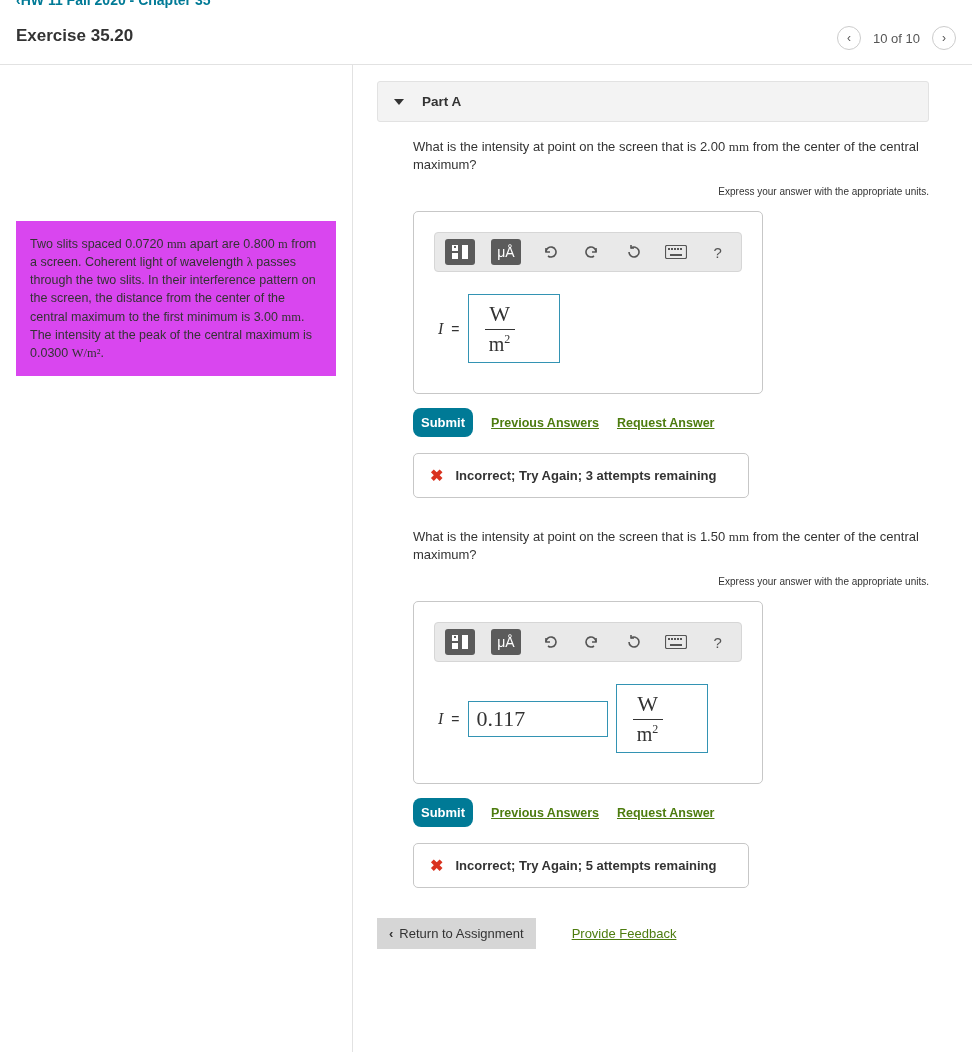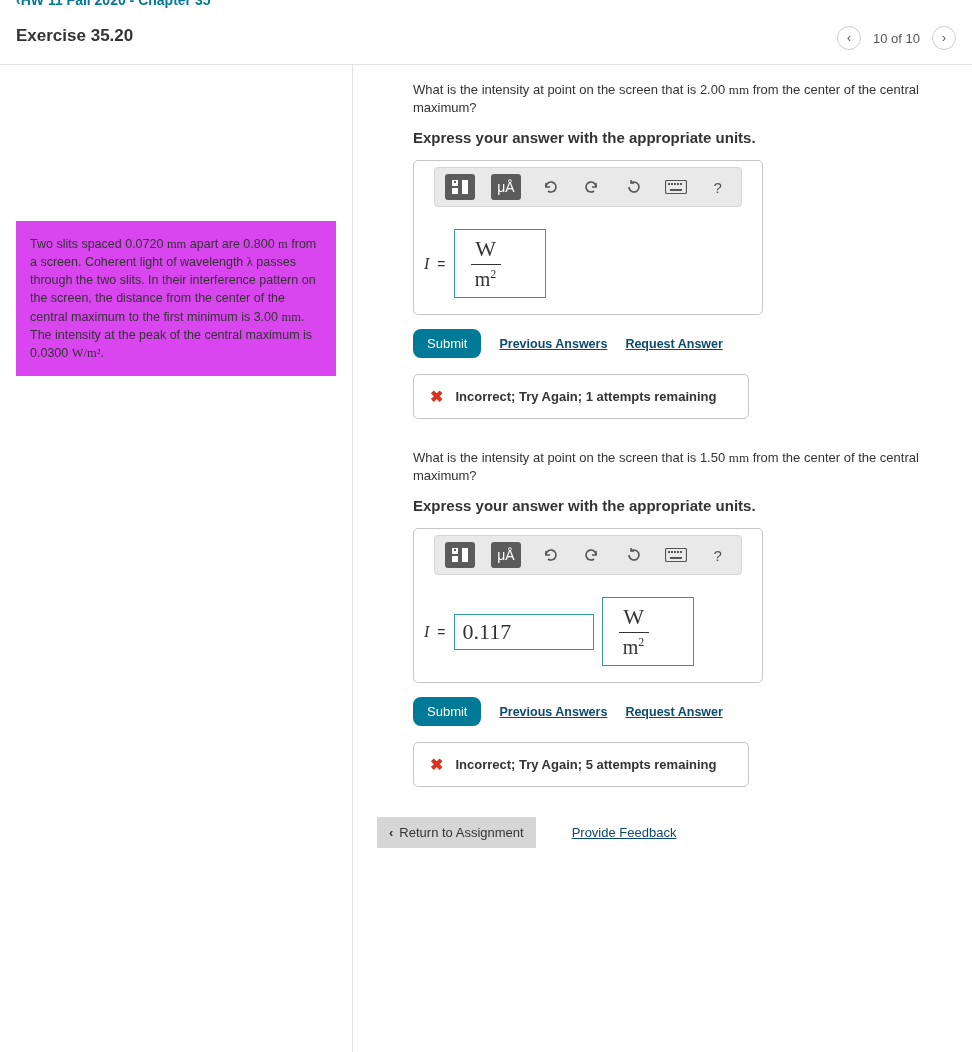--- a/index.html
+++ b/index.html
@@ -100,25 +100,25 @@
   .tri-down {
     width: 0; height: 0;
     border-left: 5px solid transparent;
     border-right: 5px solid transparent;
     border-top: 6px solid #333;
   }
   .part-label { font-weight: bold; font-size: 13.5px; }
   .question { margin: 0 0 14px 36px; }
   .q-text { font-size: 13px; line-height: 1.4; margin-bottom: 12px; }
   .q-text .serif { font-family: Georgia, "Times New Roman", serif; }
-  .instr { font-weight: bold; font-size: 15px; margin-bottom: 14px; }
+  .instr { font-weight: normal; font-size: 10px; margin-bottom: 14px; text-align: right; }
   .answer-box {
     border: 1px solid #c7c7c7;
     border-radius: 5px;
-    padding: 6px;
+    padding: 20px;
     width: 350px;
     margin-bottom: 14px;
   }
   .toolbar {
     background: #e9e9e9;
     border: 1px solid #d6d6d6;
     border-radius: 4px;
     padding: 6px 10px;
     display: flex;
     align-items: center;
@@ -180,27 +180,27 @@
     display: flex;
     align-items: center;
     gap: 18px;
     margin-bottom: 16px;
   }
   .submit-btn {
     background: #007a96;
     color: #fff;
     border: none;
     border-radius: 8px;
-    padding: 7px 14px;
-    font-weight: normal;
+    padding: 7px 8px;
+    font-weight: bold;
     font-size: 13px;
     cursor: pointer;
   }
   .link {
-    color: #0c4a6e;
+    color: #4d7c0f;
     text-decoration: underline;
     font-weight: bold;
     font-size: 12.5px;
     cursor: pointer;
   }
   .feedback-box {
     border: 1px solid #c7c7c7;
     border-radius: 5px;
     padding: 12px 16px;
     display: flex;
@@ -255,20 +255,24 @@
 
 <div class="layout">
   <div class="sidebar">
     <div class="context-box">
       <span>Two slits spaced 0.0720 </span><span class="serif">mm</span><span> apart are 0.800 </span><span class="serif">m</span><span> from a screen. Coherent light of wavelength </span><span class="serif">λ</span><span> passes through the two slits. In their interference pattern on the screen, the distance from the center of the central maximum to the first minimum is 3.00 </span><span class="serif">mm</span><span>. The intensity at the peak of the central maximum is 0.0300 </span><span class="serif">W/m²</span><span>.</span>
     </div>
   </div>
 
   <div class="main">
 
+    <div class="part-header">
+      <div class="tri-down"></div>
+      <div class="part-label">Part A</div>
+    </div>
     <div class="question">
       <div class="q-text">
         <span>What is the intensity at point on the screen that is 2.00 </span><span class="serif">mm</span><span> from the center of the central maximum?</span>
       </div>
       <div class="instr">Express your answer with the appropriate units.</div>
 
       <div class="answer-box">
         <div class="toolbar">
           <div class="tb-btn tb-darkbtn">
             <svg width="18" height="16" viewBox="0 0 18 16">
@@ -322,21 +326,21 @@
       </div>
 
       <div class="action-row">
         <button class="submit-btn">Submit</button>
         <span class="link">Previous Answers</span>
         <span class="link">Request Answer</span>
       </div>
 
       <div class="feedback-box">
         <span class="x-icon">✖</span>
-        <span class="feedback-text">Incorrect; Try Again; 1 attempts remaining</span>
+        <span class="feedback-text">Incorrect; Try Again; 3 attempts remaining</span>
       </div>
     </div>
 
     <div class="question">
       <div class="q-text">
         <span>What is the intensity at point on the screen that is 1.50 </span><span class="serif">mm</span><span> from the center of the central maximum?</span>
       </div>
       <div class="instr">Express your answer with the appropriate units.</div>
 
       <div class="answer-box">

